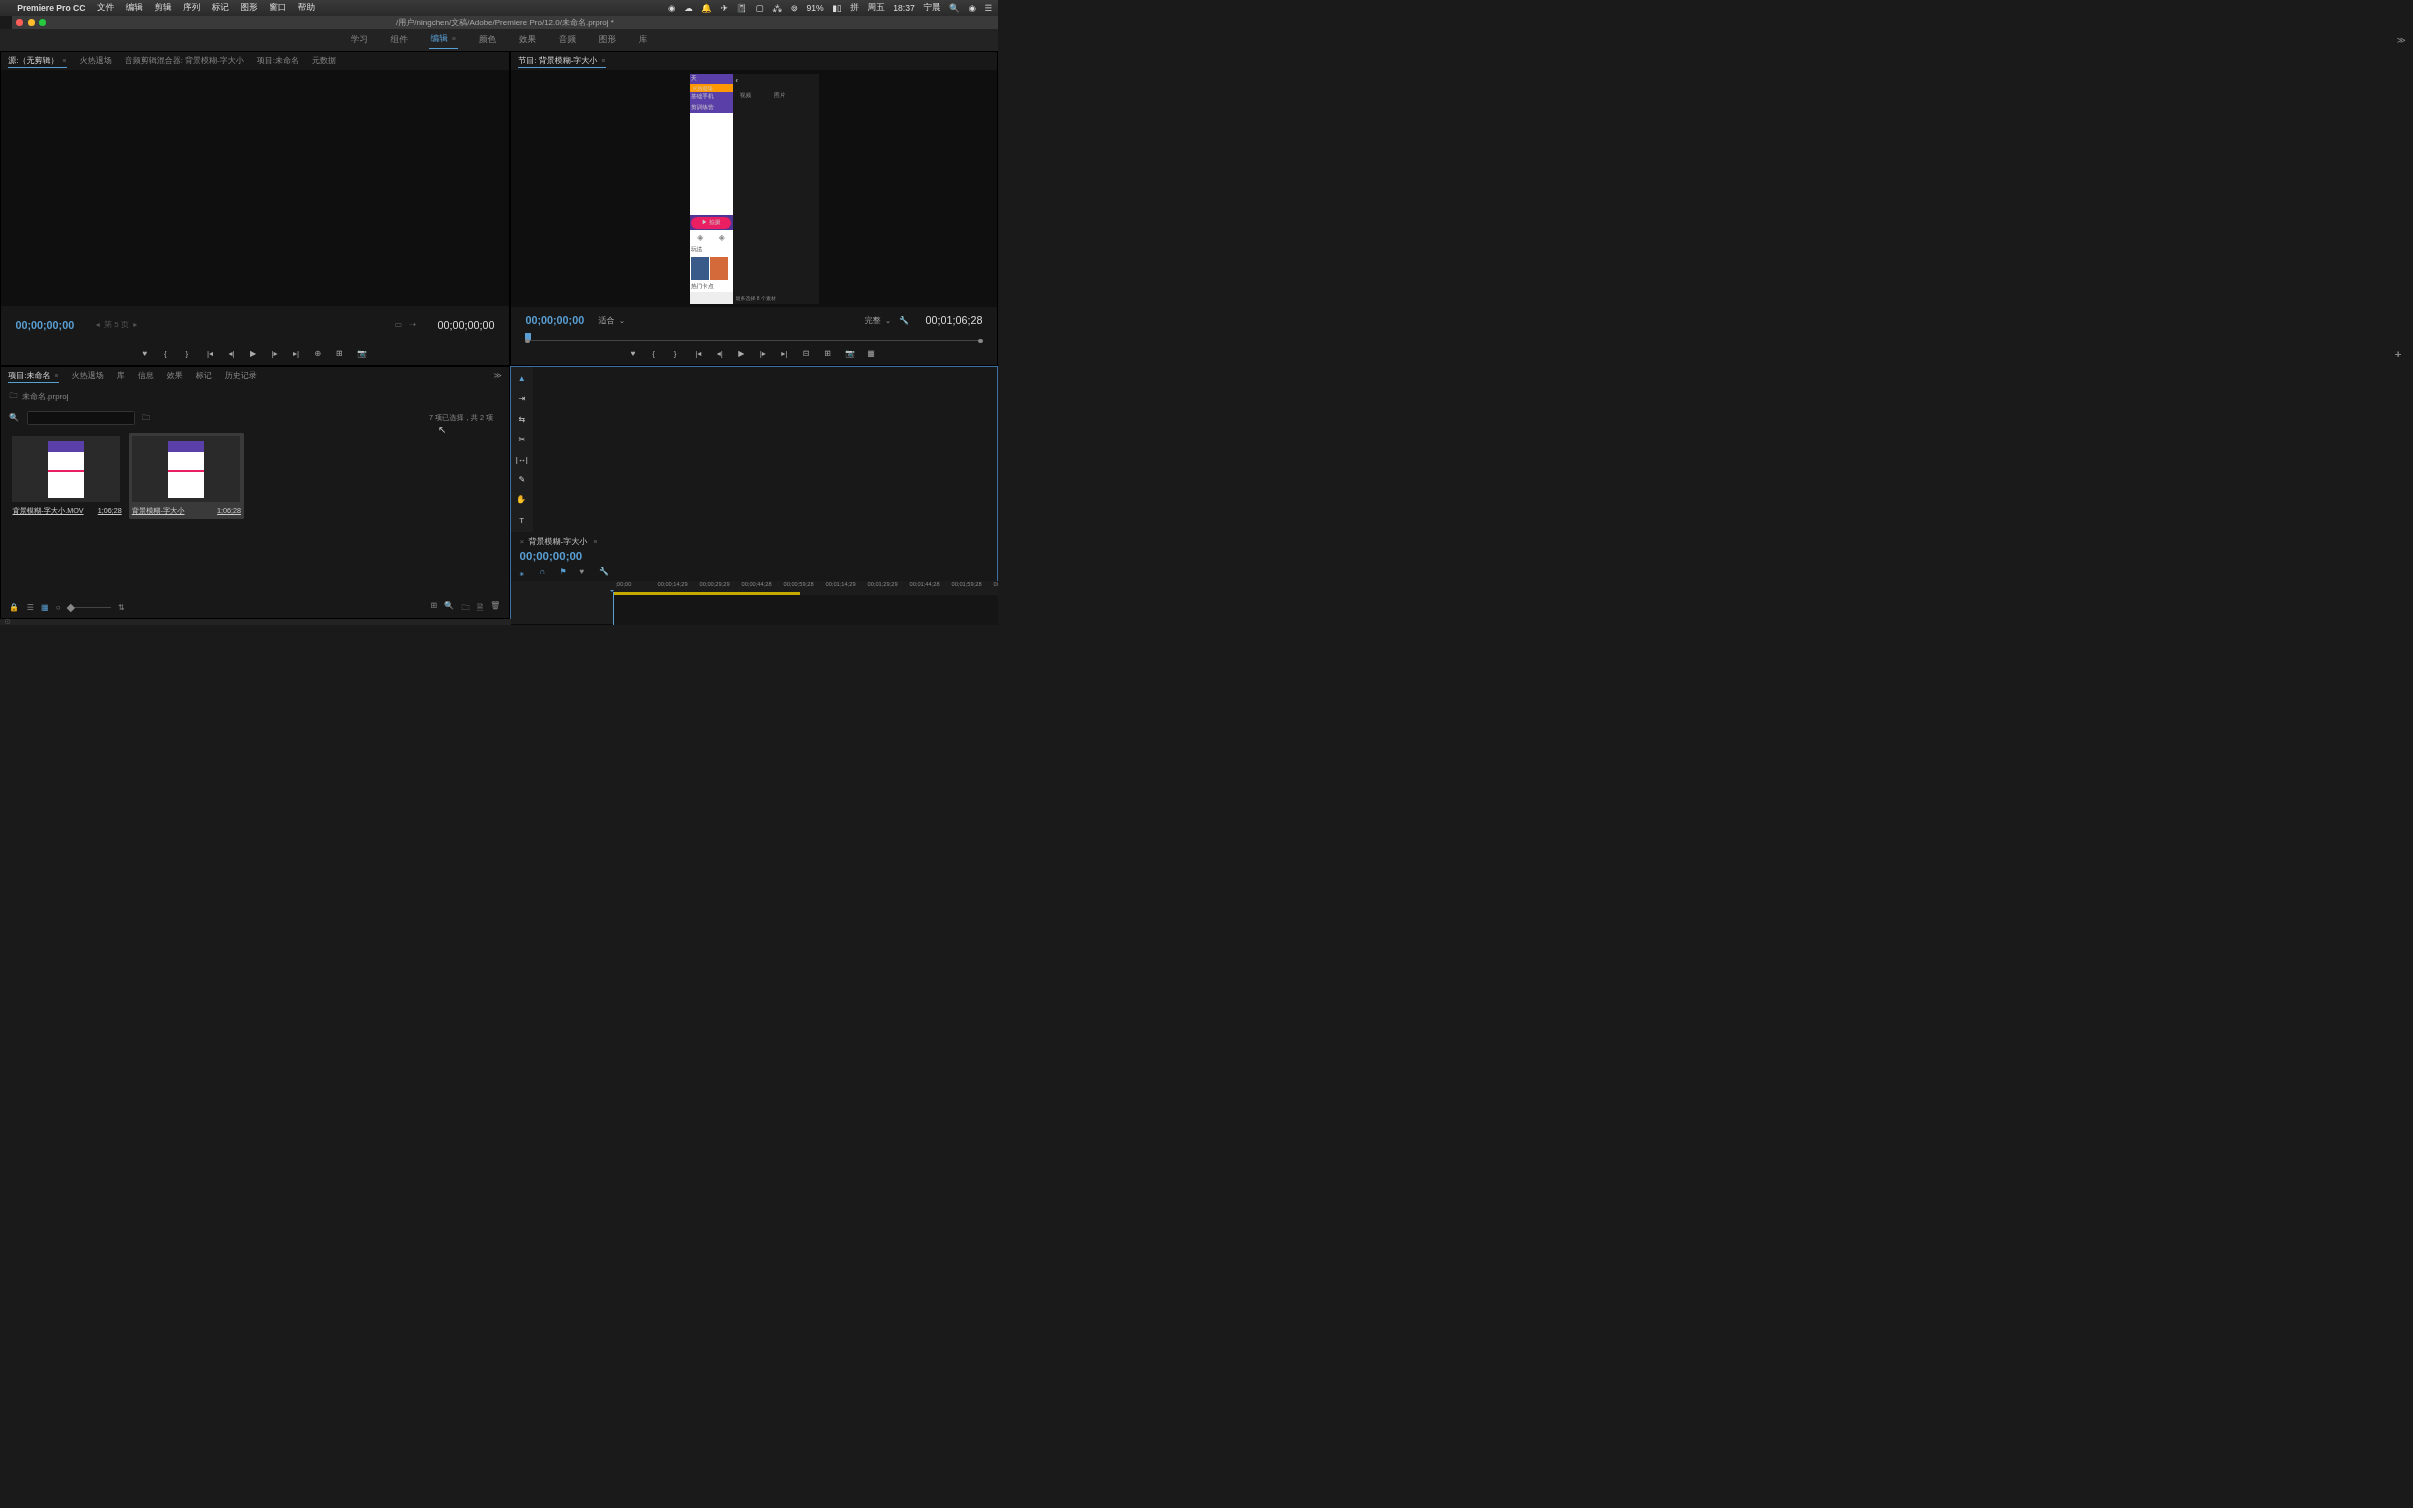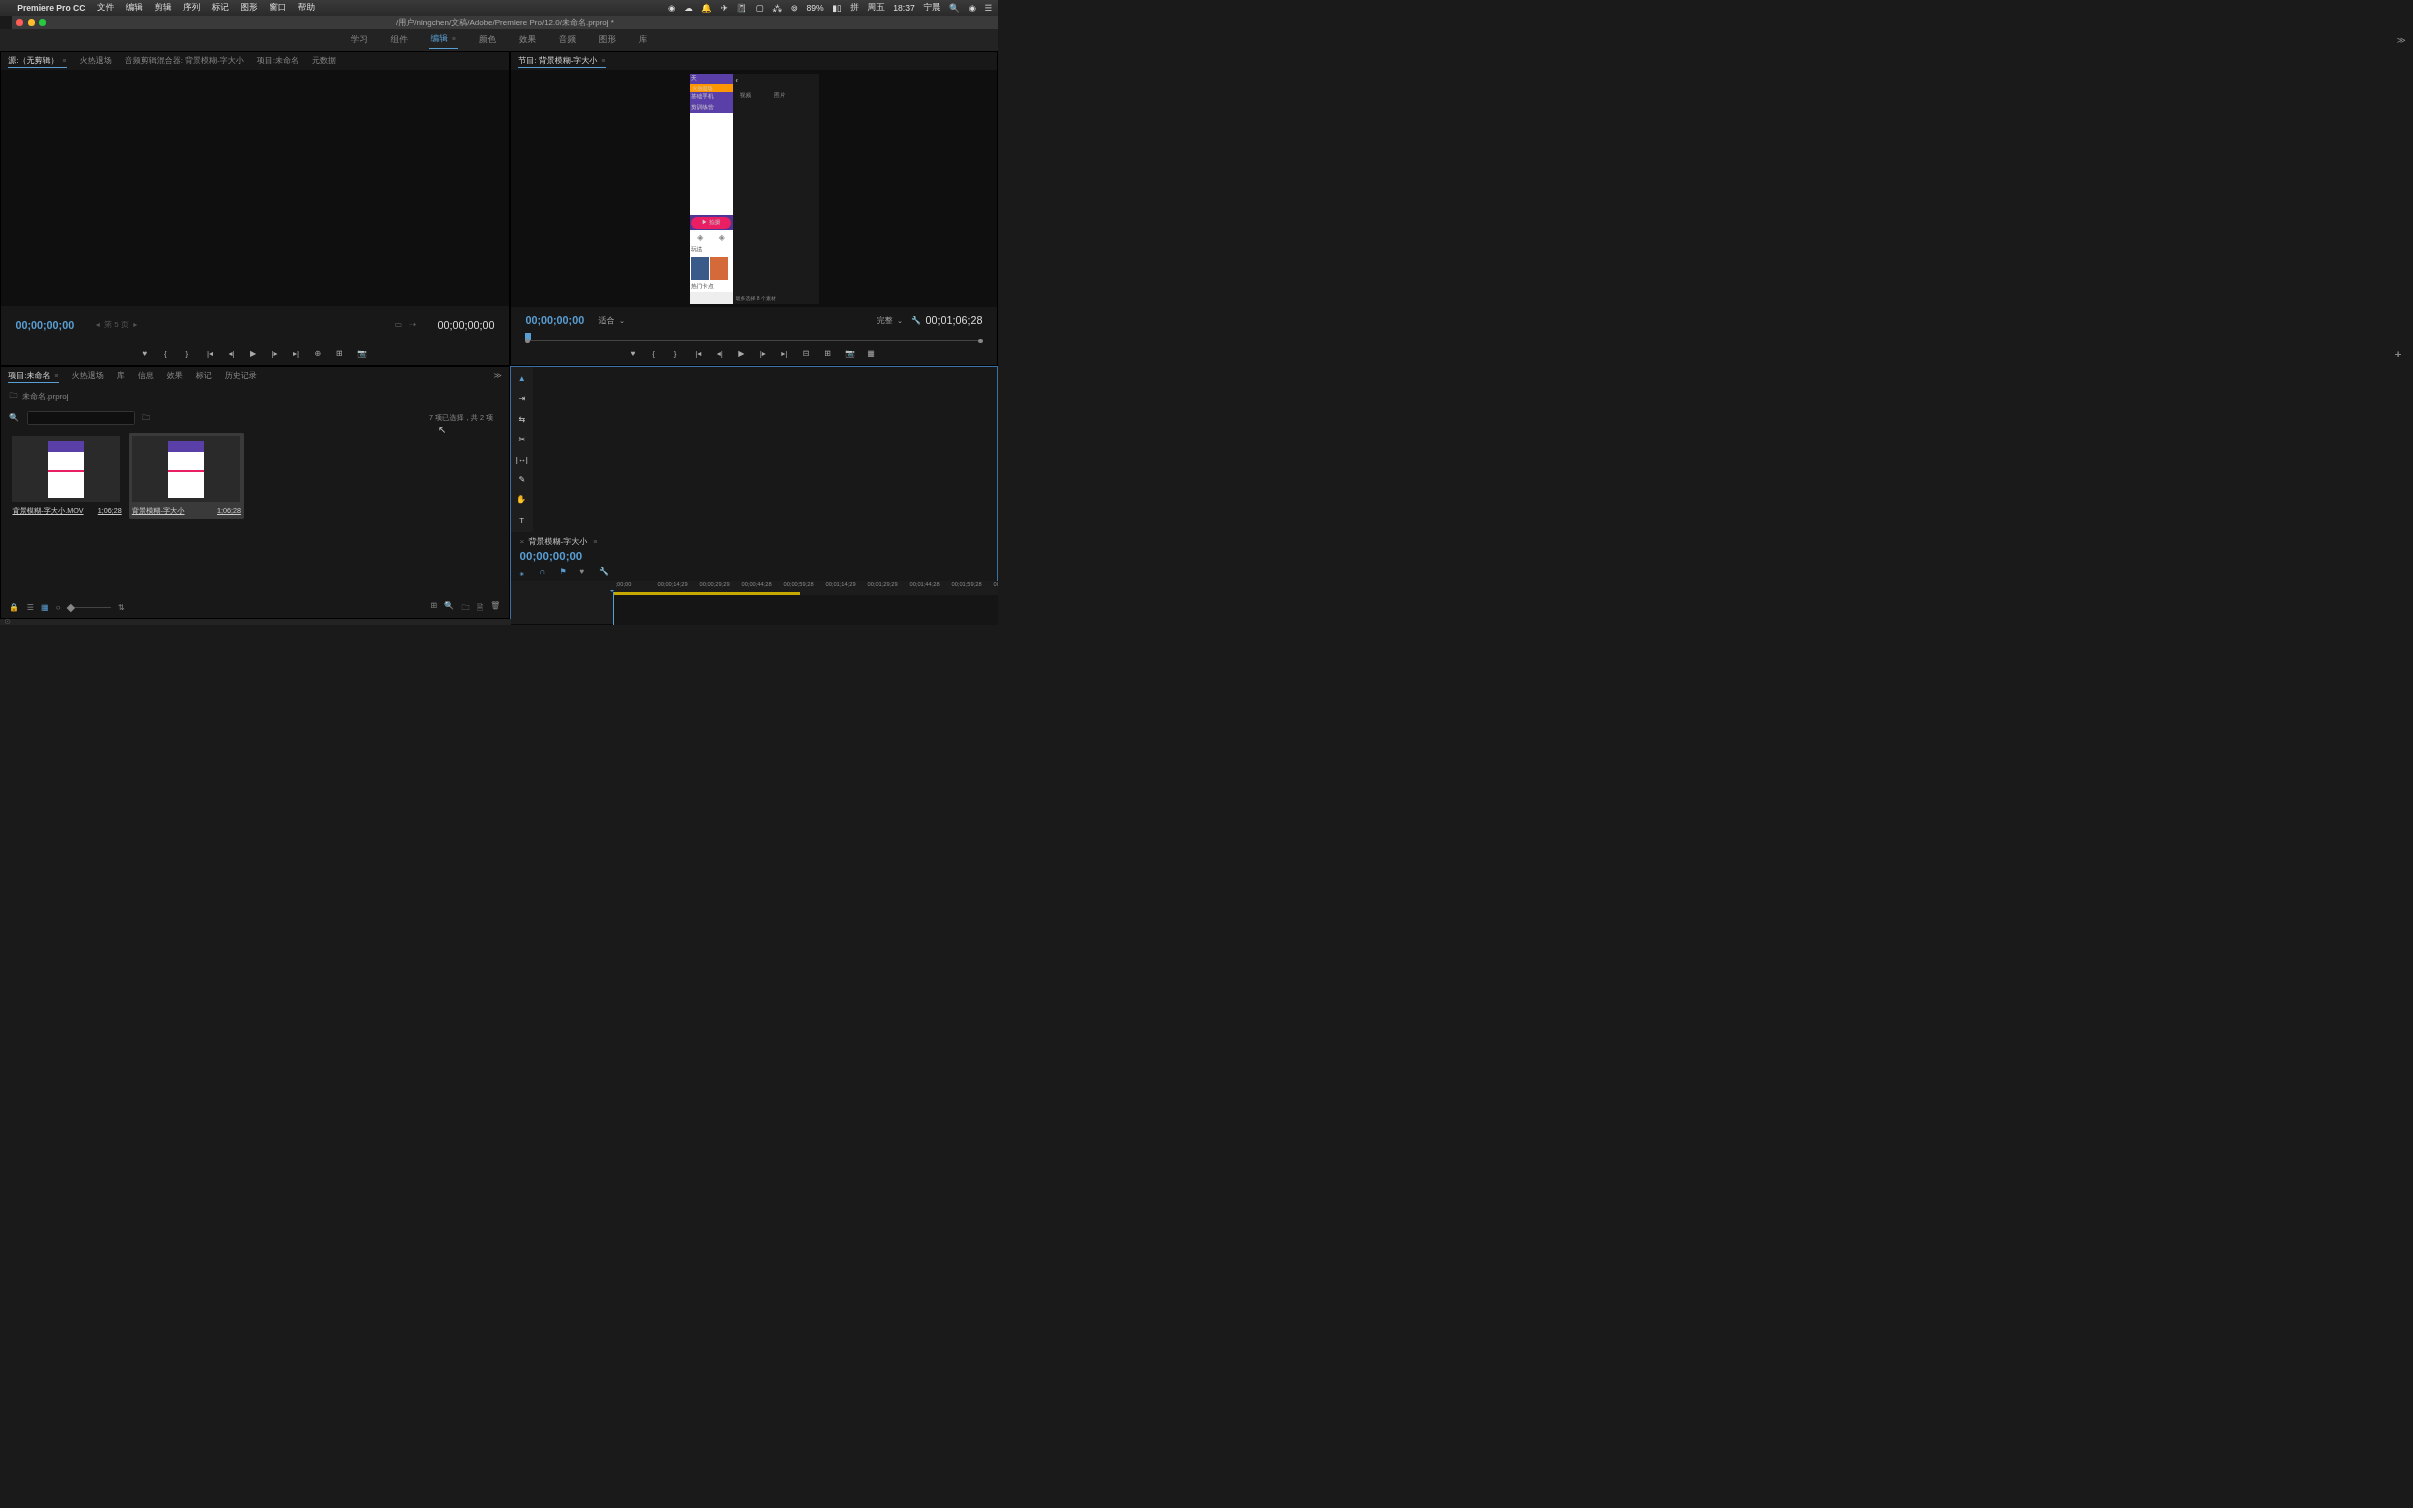--- a/index.html
+++ b/index.html
@@ -153,21 +153,21 @@
   </div>
   <div class="menubar-right">
     <span class="status-icon">◉</span>
     <span class="status-icon">☁</span>
     <span class="status-icon">🔔</span>
     <span class="status-icon">✈</span>
     <span class="status-icon">📓</span>
     <span class="status-icon">▢</span>
     <span class="status-icon">⁂</span>
     <span class="status-icon">⊚</span>
-    <span>89%</span>
+    <span>91%</span>
     <span class="status-icon">▮▯</span>
     <span class="status-icon">拼</span>
     <span>周五</span>
     <span>18:37</span>
     <span>宁晨</span>
     <span class="status-icon">🔍</span>
     <span class="status-icon">◉</span>
     <span class="status-icon">☰</span>
   </div>
 </div>
@@ -271,21 +271,21 @@
       <span class="timecode">00;00;00;00</span>
       <span class="fit-select">
           <span>适合</span> 
           <span class="chevron-down"></span>
         </span>
       <span class="quality-select">
           <span>完整</span> 
           <span class="chevron-down"></span>
         </span>
       <span style="color:#888">🔧</span>
-      <span class="timecode-white" style="margin-left:4px">00;01;06;28</span>
+      <span class="timecode-white" style="margin-left:16px">00;01;06;28</span>
     </div>
     <div class="scrubber">
       <div class="scrubber-playhead"></div>
       <div class="scrubber-line"></div>
       <div class="scrubber-dot"></div>
       <div class="scrubber-dot-r"></div>
     </div>
     <div class="transport-bottom">
       <span class="tbtn">♥</span>
       <span class="tbtn">{</span>

